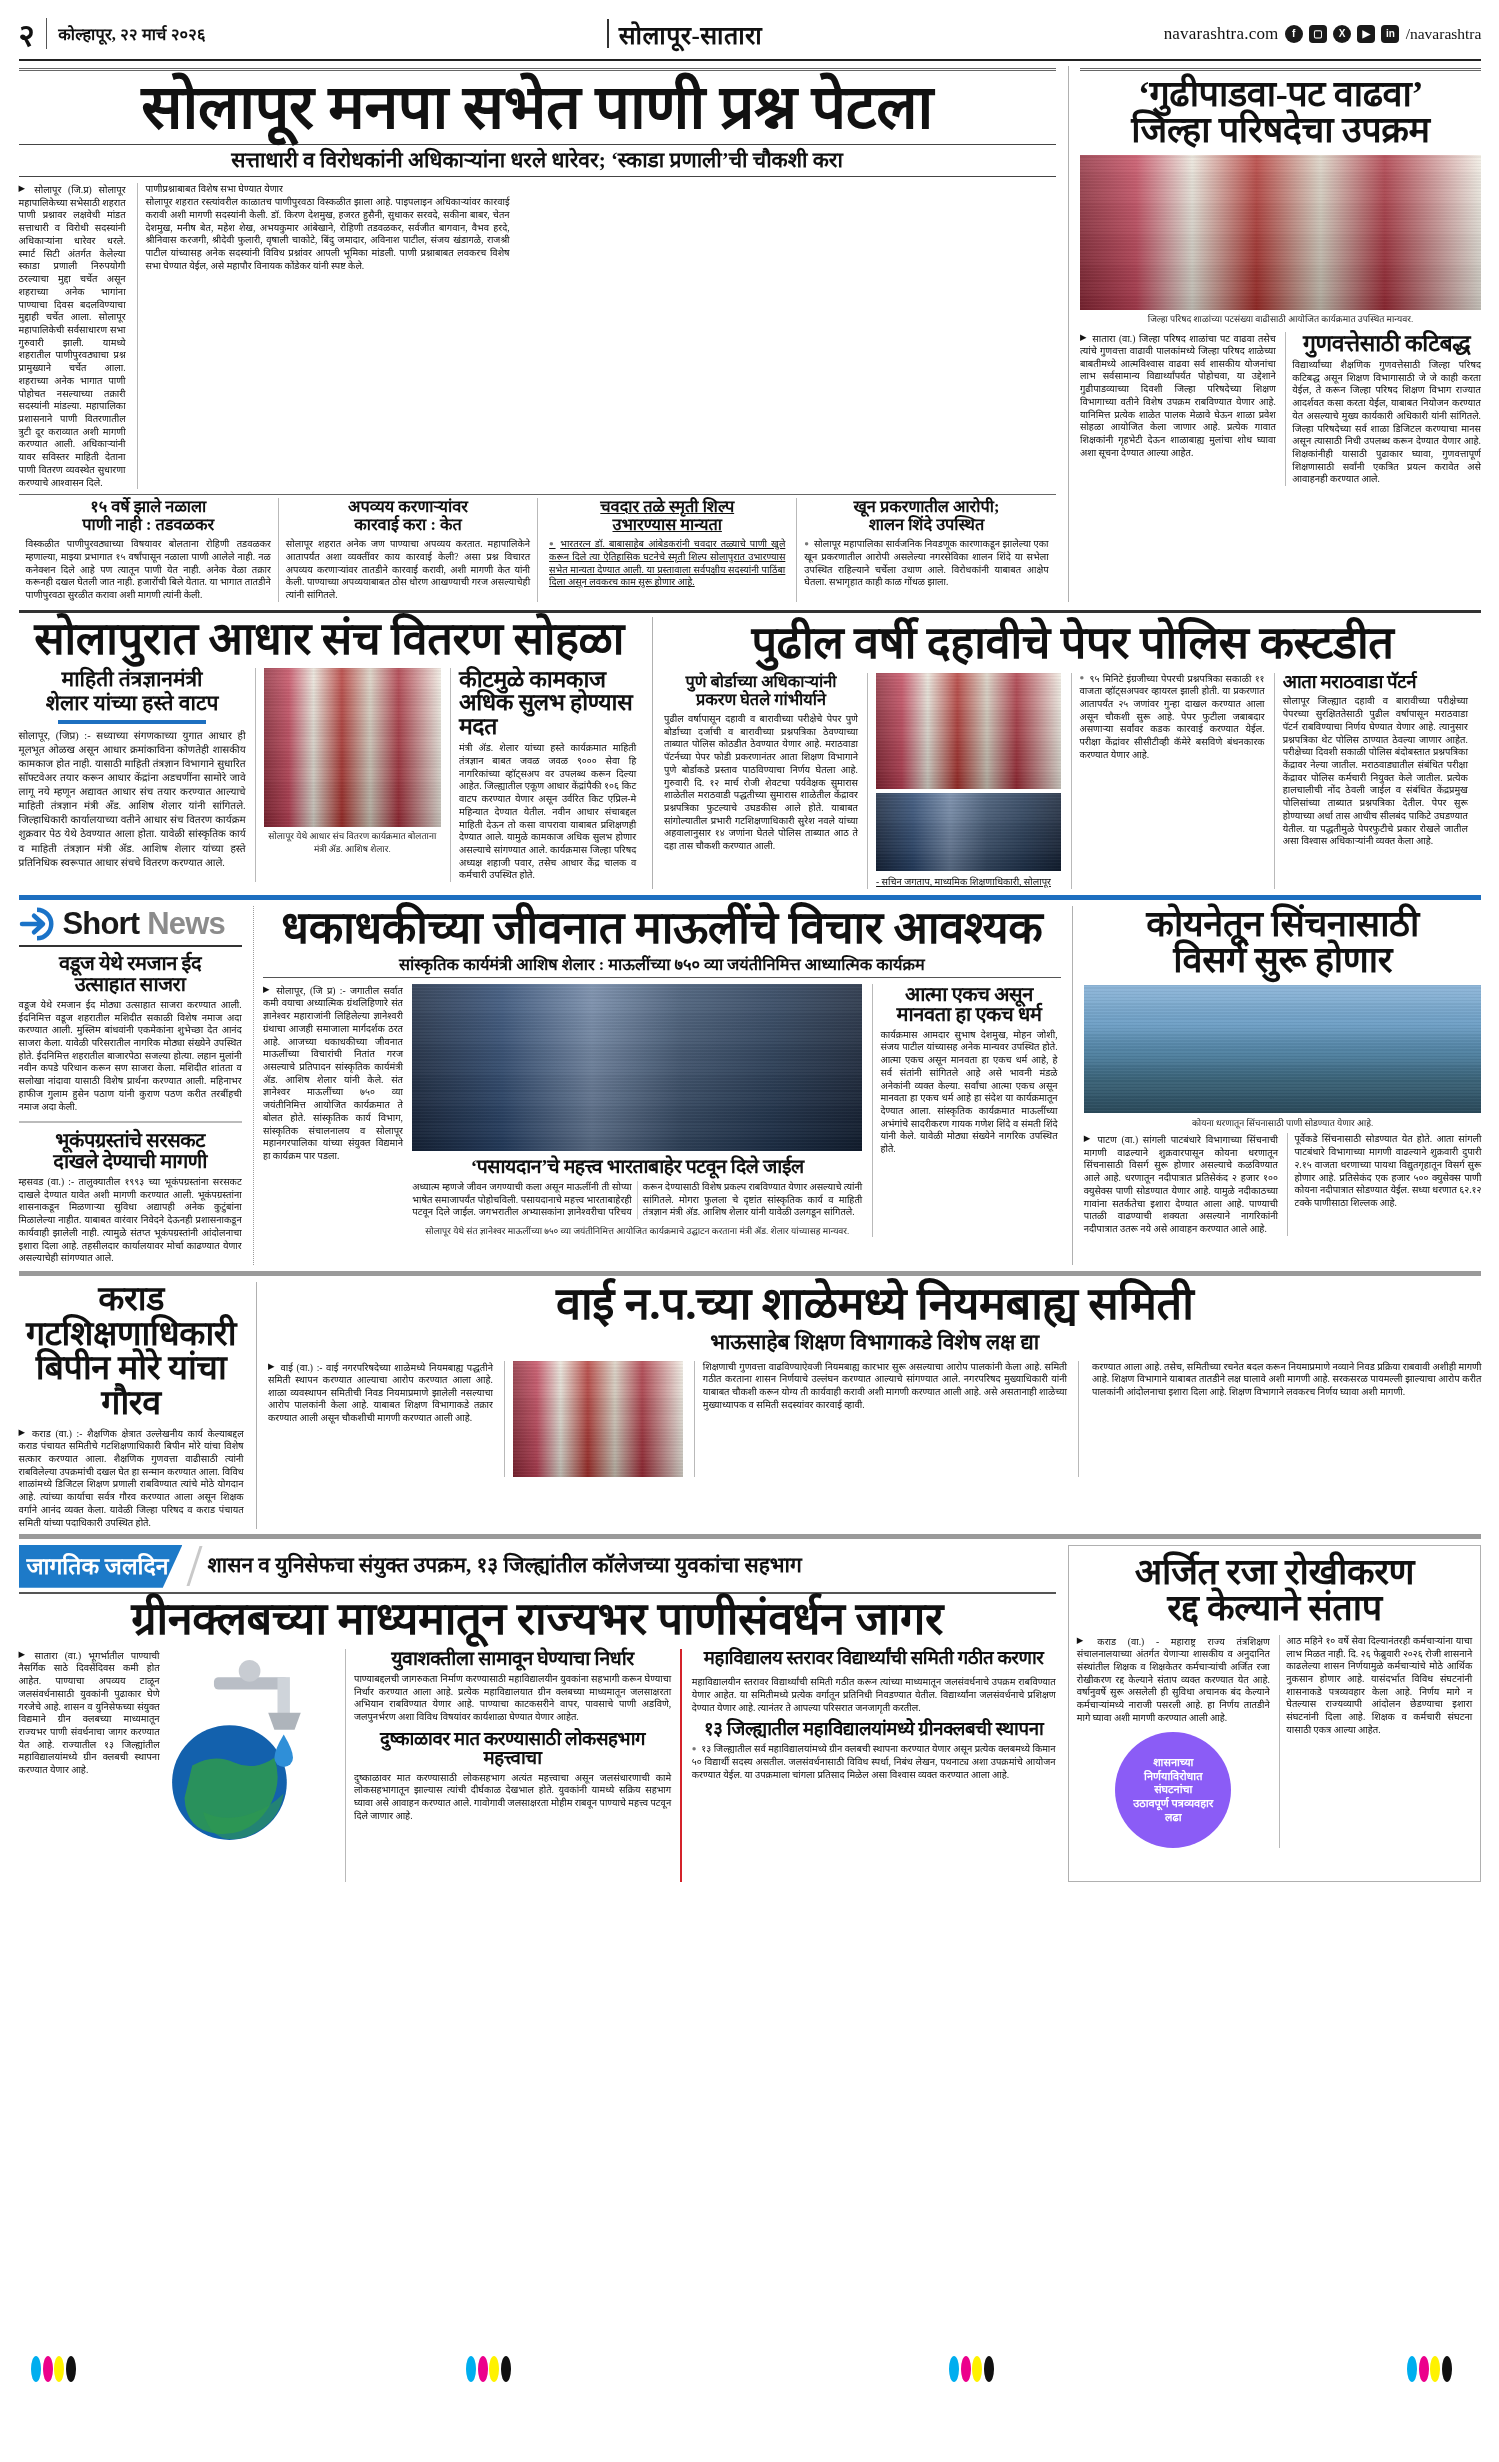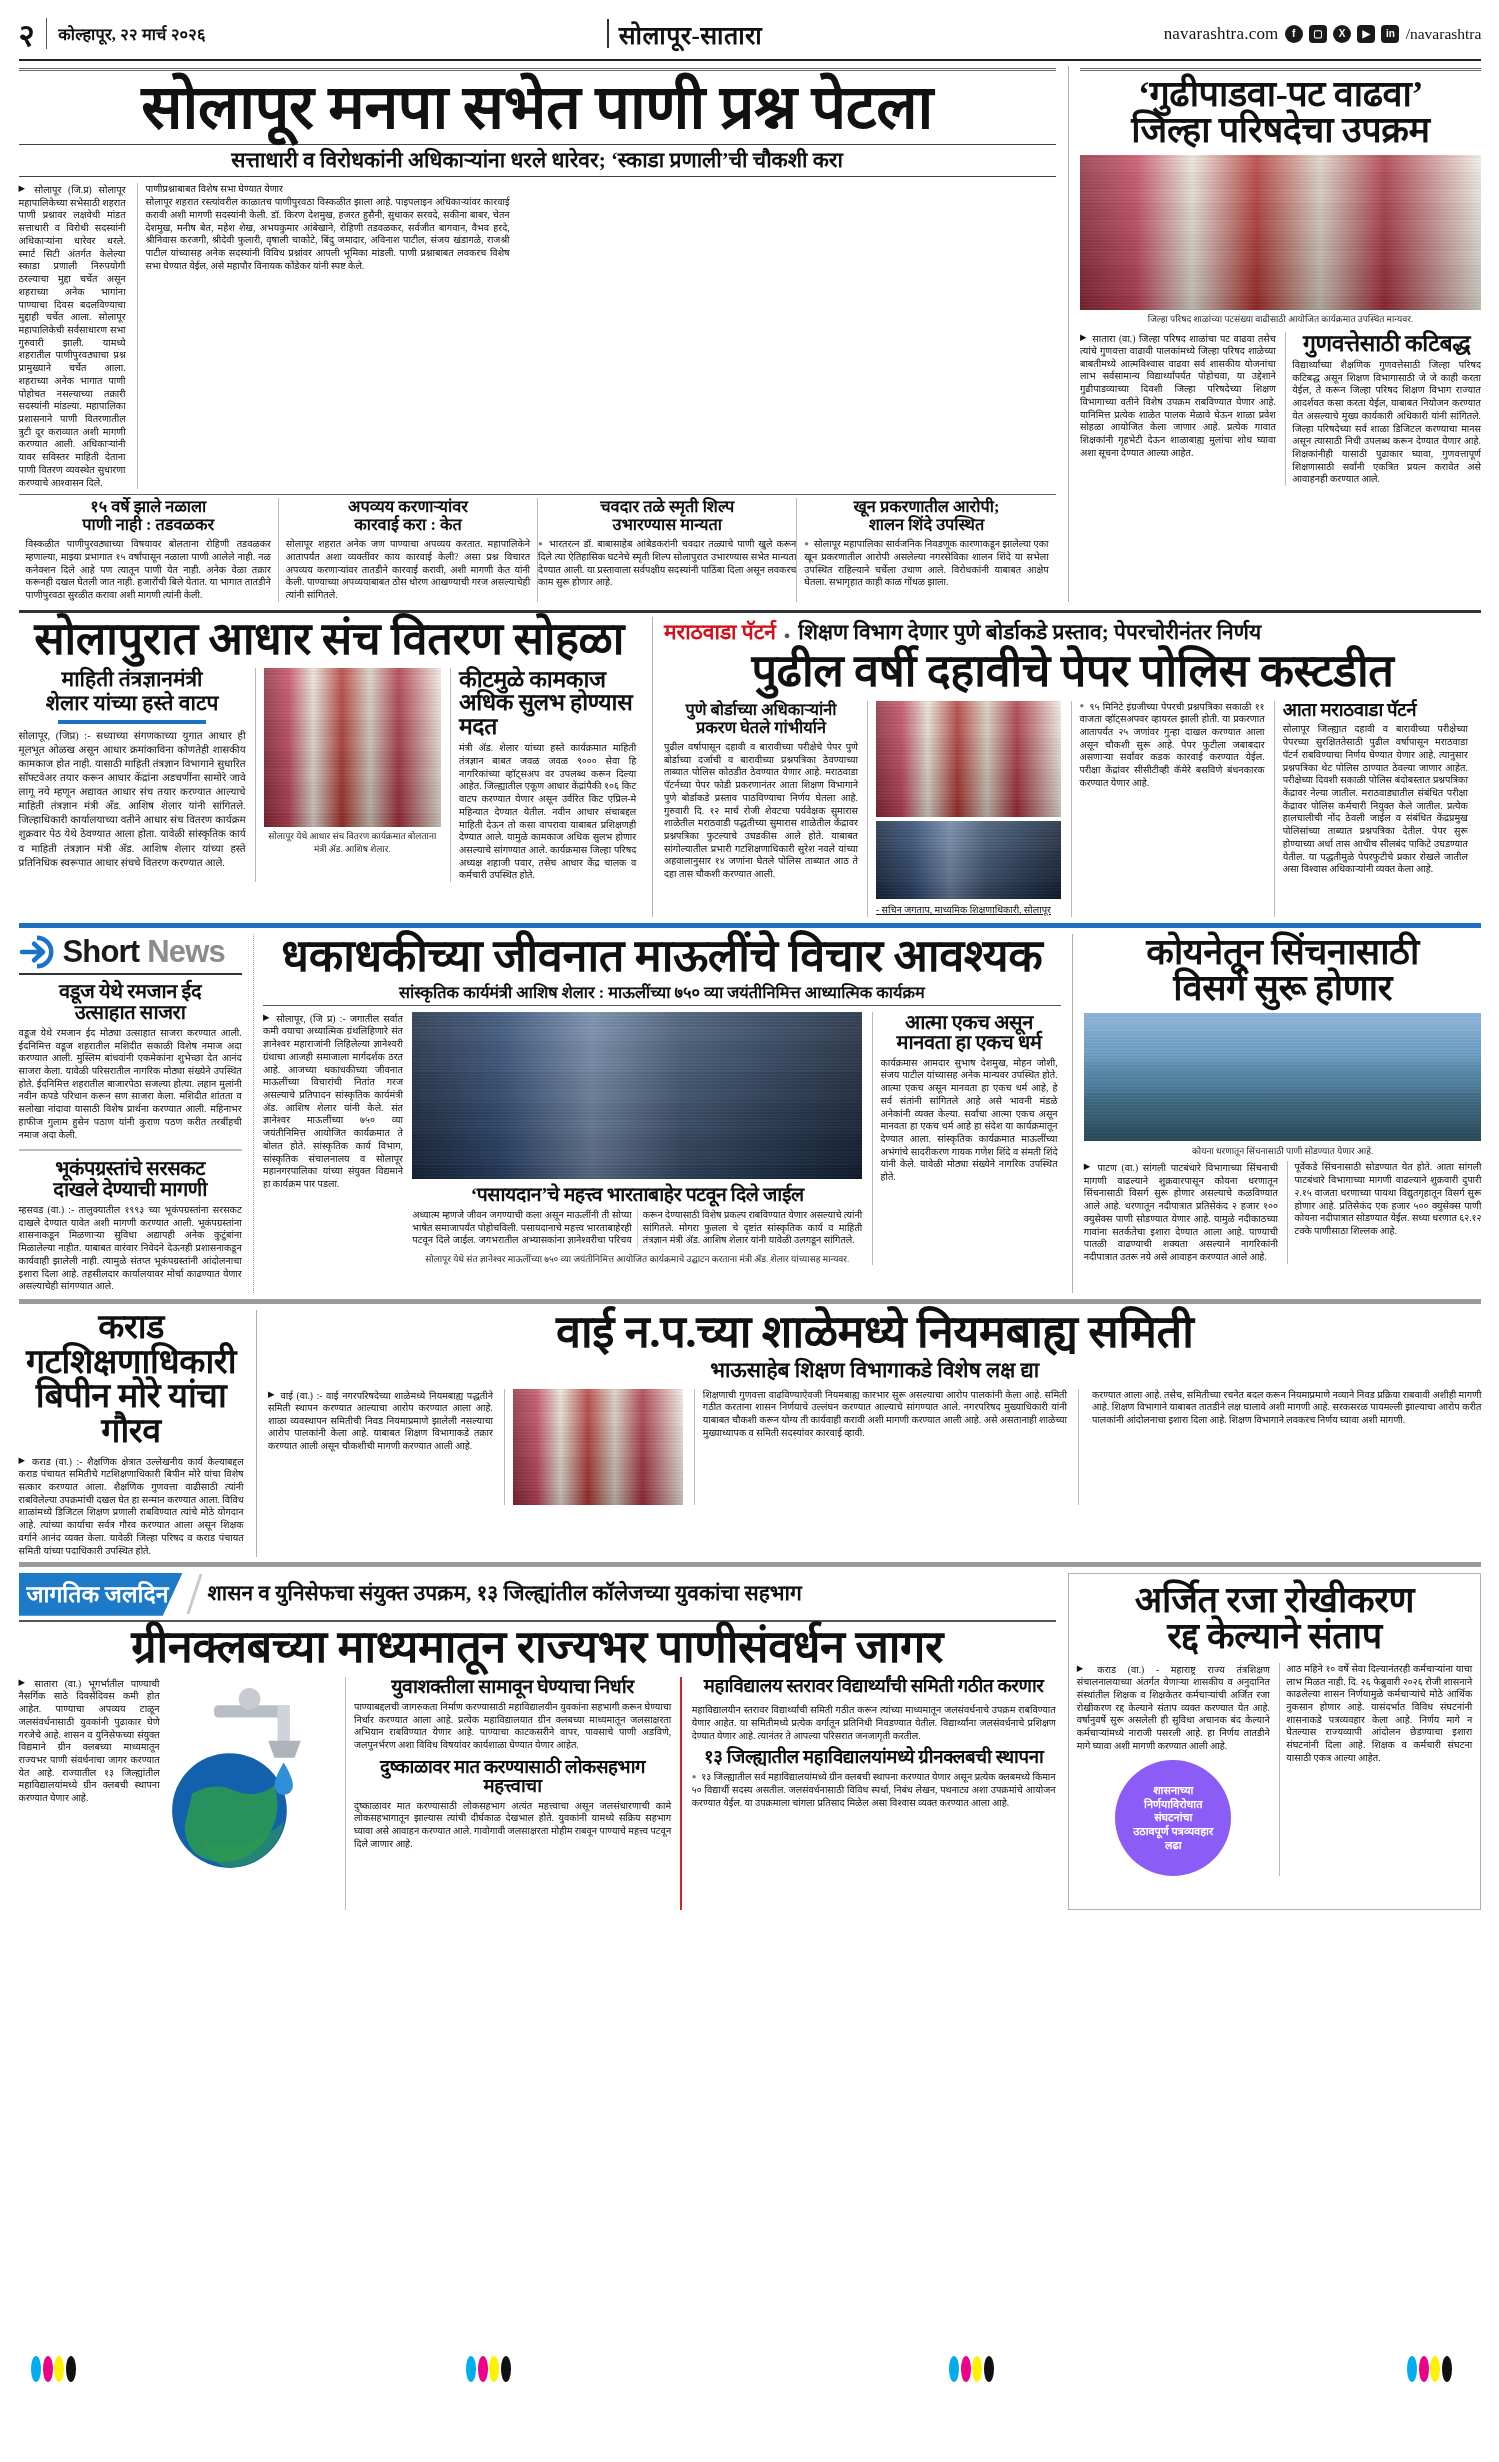--- a/index.html
+++ b/index.html
@@ -148,21 +148,21 @@
         <div style="width:25%; padding:0 7px;">
           <div class="sub sub-md" style="white-space:pre-line;">१५ वर्षे झाले नळाला
 पाणी नाही : तडवळकर</div>
           <div class="body xs" style="margin-top:3.9px;">विस्कळीत पाणीपुरवठ्याच्या विषयावर बोलताना रोहिणी तडवळकर म्हणाल्या, माझ्या प्रभागात १५ वर्षांपासून नळाला पाणी आलेले नाही. नळ कनेक्शन दिले आहे पण त्यातून पाणी येत नाही. अनेक वेळा तक्रार करूनही दखल घेतली जात नाही. हजारोंची बिले येतात. या भागात तातडीने पाणीपुरवठा सुरळीत करावा अशी मागणी त्यांनी केली.</div>
         </div>
         <div style="width:25%; padding:0 7px;" class="vline">
           <div class="sub sub-md" style="white-space:pre-line;">अपव्यय करणाऱ्यांवर
 कारवाई करा : केत</div>
           <div class="body xs" style="margin-top:3.9px;">सोलापूर शहरात अनेक जण पाण्याचा अपव्यय करतात. महापालिकेने आतापर्यंत अशा व्यक्तींवर काय कारवाई केली? असा प्रश्न विचारत अपव्यय करणाऱ्यांवर तातडीने कारवाई करावी, अशी मागणी केत यांनी केली. पाण्याच्या अपव्ययाबाबत ठोस धोरण आखण्याची गरज असल्याचेही त्यांनी सांगितले.</div>
         </div>
-        <div style="width:25%; padding:0 0;" class="vline">
+        <div style="width:25%; padding:0 11px;text-decoration:underline;" class="vline">
           <div class="sub sub-md" style="white-space:pre-line;">चवदार तळे स्मृती शिल्प
 उभारण्यास मान्यता</div>
           <div class="body xs bullet" style="margin-top:3.9px;">भारतरत्न डॉ. बाबासाहेब आंबेडकरांनी चवदार तळ्याचे पाणी खुले करून दिले त्या ऐतिहासिक घटनेचे स्मृती शिल्प सोलापुरात उभारण्यास सभेत मान्यता देण्यात आली. या प्रस्तावाला सर्वपक्षीय सदस्यांनी पाठिंबा दिला असून लवकरच काम सुरू होणार आहे.</div>
         </div>
         <div style="width:25%; padding:0 7px;" class="vline">
           <div class="sub sub-md" style="white-space:pre-line;">खून प्रकरणातील आरोपी;
 शालन शिंदे उपस्थित</div>
           <div class="body xs bullet" style="margin-top:3.9px;">सोलापूर महापालिका सार्वजनिक निवडणूक कारणाकडून झालेल्या एका खून प्रकरणातील आरोपी असलेल्या नगरसेविका शालन शिंदे या सभेला उपस्थित राहिल्याने चर्चेला उधाण आले. विरोधकांनी याबाबत आक्षेप घेतला. सभागृहात काही काळ गोंधळ झाला.</div>
         </div>
       </div>
@@ -205,25 +205,20 @@
           <div class="cap" style="margin-left:7.8px;">सोलापूर येथे आधार संच वितरण कार्यक्रमात बोलताना मंत्री ॲड. आशिष शेलार.</div>
         </div>
         <div style="width:186px;" class="vline">
           <div class="hl hl-sm" style="margin-left:7.8px; text-align:left;">कीटमुळे कामकाज अधिक सुलभ होण्यास मदत</div>
           <div class="body xs" style="margin-left:7.8px; margin-top:3.9px;">मंत्री ॲड. शेलार यांच्या हस्ते कार्यक्रमात माहिती तंत्रज्ञान बाबत जवळ जवळ ९००० सेवा हि नागरिकांच्या व्हॉट्सअप वर उपलब्ध करून दिल्या आहेत. जिल्ह्यातील एकूण आधार केंद्रांपैकी १०६ किट वाटप करण्यात येणार असून उर्वरित किट एप्रिल-मे महिन्यात देण्यात येतील. नवीन आधार संचाबद्दल माहिती देऊन तो कसा वापरावा याबाबत प्रशिक्षणही देण्यात आले. यामुळे कामकाज अधिक सुलभ होणार असल्याचे सांगण्यात आले. कार्यक्रमास जिल्हा परिषद अध्यक्ष शहाजी पवार, तसेच आधार केंद्र चालक व कर्मचारी उपस्थित होते.</div>
         </div>
       </div>
     </div>
 
     <div style="width:829px; border-left:0.8px solid #b0b0b0; padding-left:11px;">
-      <div style="display:flex; align-items:baseline; gap:7.8px;">
-        <span class="kicker-red">मराठवाडा पॅटर्न</span>
-        <span style="font-size:11px;color:#555;">●</span>
-        <span class="sub sub-lg" style="flex:1;text-align:left;">शिक्षण विभाग देणार पुणे बोर्डाकडे प्रस्ताव; पेपरचोरीनंतर निर्णय</span>
-      </div>
       <div class="hl hl-xl" style="margin-top:3.1px;">पुढील वर्षी दहावीचे पेपर पोलिस कस्टडीत</div>
       <div style="display:flex; gap:9.3px; margin-top:6.2px;">
         <div style="width:194px;">
           <div class="sub sub-md">पुणे बोर्डाच्या अधिकाऱ्यांनी प्रकरण घेतले गांभीर्याने</div>
           <div class="body xs" style="margin-top:3.9px;">पुढील वर्षापासून दहावी व बारावीच्या परीक्षेचे पेपर पुणे बोर्डाच्या दर्जाची व बारावीच्या प्रश्नपत्रिका ठेवण्याच्या ताब्यात पोलिस कोठडीत ठेवण्यात येणार आहे. मराठवाडा पॅटर्नच्या पेपर फोडी प्रकरणानंतर आता शिक्षण विभागाने पुणे बोर्डाकडे प्रस्ताव पाठविण्याचा निर्णय घेतला आहे. गुरुवारी दि. १२ मार्च रोजी शेवटचा पर्यवेक्षक सुमारास शाळेतील मराठवाडी पद्धतीच्या सुमारास शाळेतील केंद्रावर प्रश्नपत्रिका फुटल्याचे उघडकीस आले होते. याबाबत सांगोल्यातील प्रभारी गटशिक्षणाधिकारी सुरेश नवले यांच्या अहवालानुसार १४ जणांना घेतले पोलिस ताब्यात आठ ते दहा तास चौकशी करण्यात आली.</div>
         </div>
         <div style="width:194px;text-decoration:underline;" class="vline">
           <div class="photo p2" style="height:116px; margin-left:7.8px;"></div>
           <div class="photo p3" style="height:78px; margin:4.7px 0 0 7.8px;"></div>
           <div class="body xs" style="margin-left:7.8px;margin-top:4.7px;">- सचिन जगताप, माध्यमिक शिक्षणाधिकारी, सोलापूर</div>

